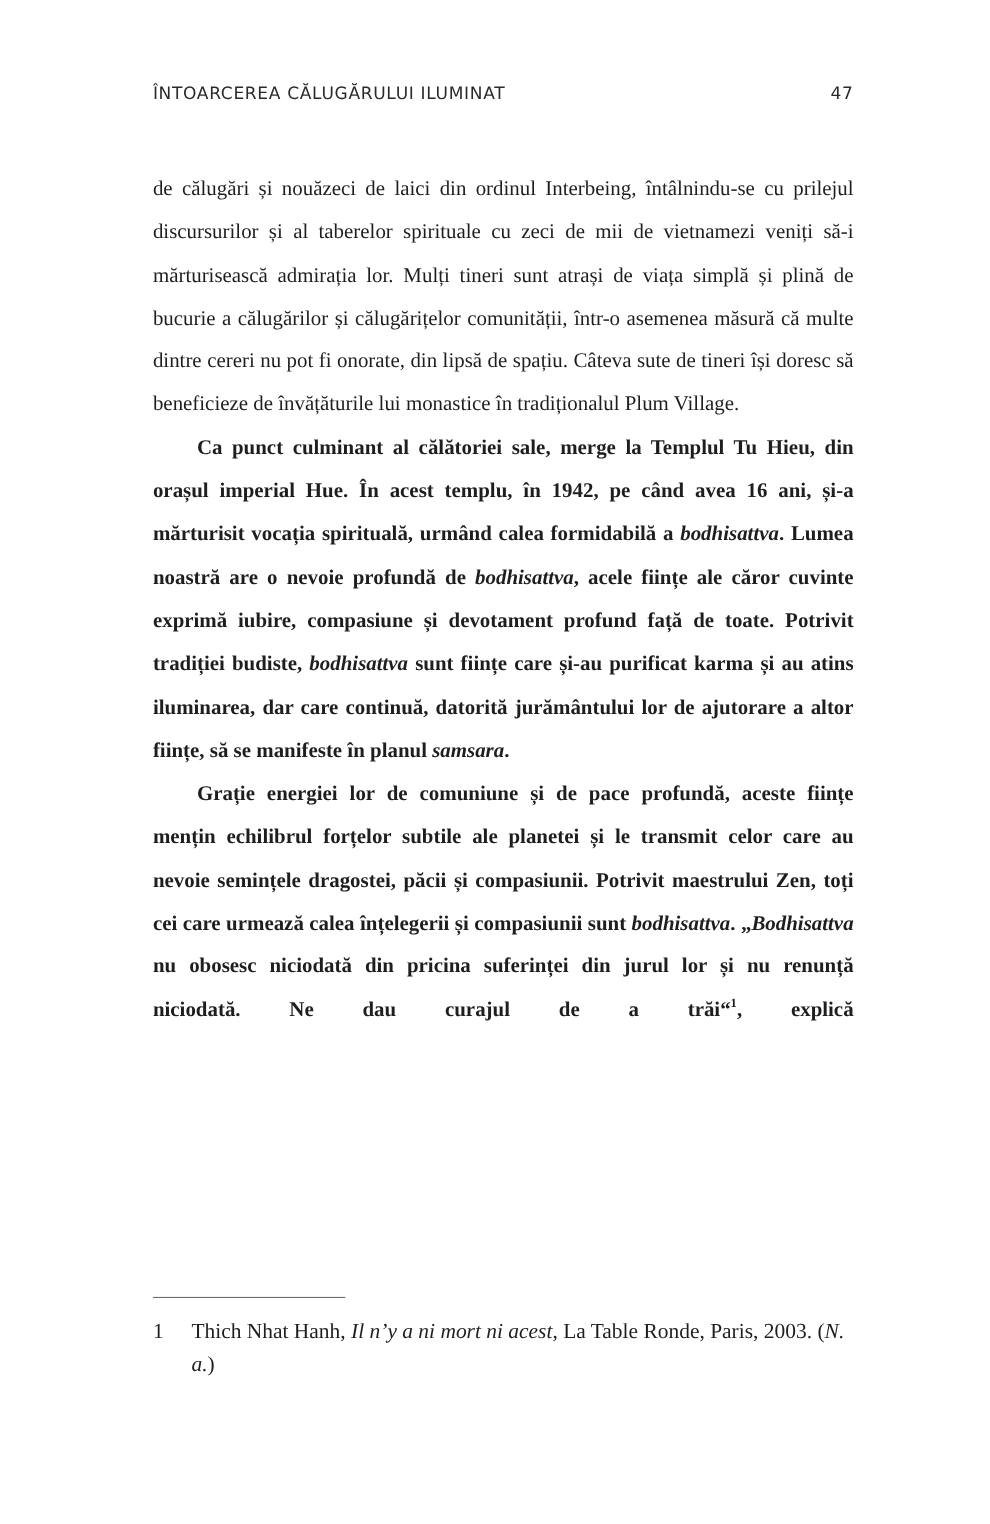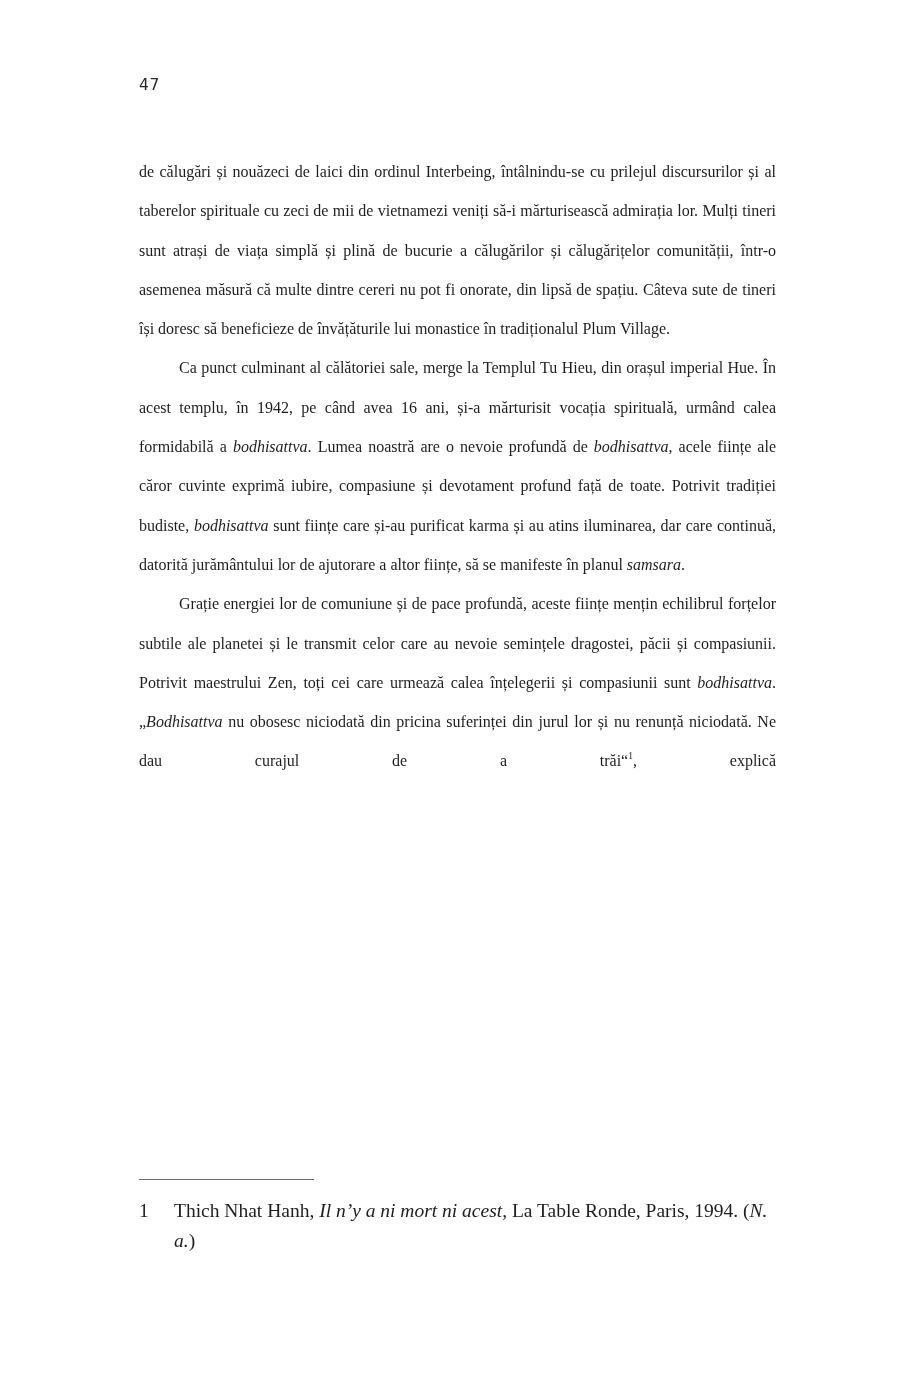--- a/index.html
+++ b/index.html
@@ -27,32 +27,33 @@
       font-size: 15.5px;
       letter-spacing: 0.6px;
       color: #2a2a2a;
     }
     .body-text {
       position: absolute;
       left: 139px;
       width: 637px;
       top: 152px;
       font-family: "Liberation Serif", serif;
-      font-size: 16px;
+      font-size: 19px;
       line-height: 39.3px;
       text-align: justify;
       color: #1e1e1e;
     }
     .body-text p {
       margin: 0;
       text-align: justify;
       text-align-last: auto;
     }
     .body-text p.indent {
       text-indent: 40px;
+      font-weight: bold;
     }
     .body-text p.last-line-justify {
       text-align-last: justify;
     }
     .body-text em, .footnote em {
       font-style: italic;
     }
     sup {
       font-size: 0.6em;
       line-height: 0;
@@ -82,27 +83,28 @@
       flex: 0 0 35px;
     }
     .footnote-body {
       flex: 1;
     }
   </style>
 </head>
 <body>
 
 <div class="running-header">
+  <span>ÎNTOARCEREA CĂLUGĂRULUI ILUMINAT</span>
   <span>47</span>
 </div>
 
 <div class="body-text">
   <p><span>de călugări și nouăzeci de laici din ordinul Interbeing, întâlnindu-se cu prilejul discursurilor și al taberelor spirituale cu zeci de mii de vietnamezi veniți să-i mărturisească admirația lor. Mulți tineri sunt atrași de viața simplă și plină de bucurie a călugărilor și călugărițelor comunității, într-o asemenea măsură că multe dintre cereri nu pot fi onorate, din lipsă de spațiu. Câteva sute de tineri își doresc să beneficieze de învățăturile lui monastice în tradiționalul Plum Village.</span></p>
   <p class="indent"><span>Ca punct culminant al călătoriei sale, merge la Templul Tu Hieu, din orașul imperial Hue. În acest templu, în 1942, pe când avea 16 ani, și-a mărturisit vocația spirituală, urmând calea formidabilă a </span><em>bodhisattva</em><span>. Lumea noastră are o nevoie profundă de </span><em>bodhisattva</em><span>, acele ființe ale căror cuvinte exprimă iubire, compasiune și devotament profund față de toate. Potrivit tradiției budiste, </span><em>bodhisattva</em><span> sunt ființe care și-au purificat karma și au atins iluminarea, dar care continuă, datorită jurământului lor de ajutorare a altor ființe, să se manifeste în planul </span><em>samsara</em><span>.</span></p>
   <p class="indent last-line-justify"><span>Grație energiei lor de comuniune și de pace profundă, aceste ființe mențin echilibrul forțelor subtile ale planetei și le transmit celor care au nevoie semințele dragostei, păcii și compasiunii. Potrivit maestrului Zen, toți cei care urmează calea înțelegerii și compasiunii sunt </span><em>bodhisattva</em><span>. „</span><em>Bodhisattva</em><span> nu obosesc niciodată din pricina suferinței din jurul lor și nu renunță niciodată. Ne dau curajul de a trăi“</span><sup>1</sup><span>, explică</span></p>
 </div>
 
 <div class="footnote-rule"></div>
 
 <div class="footnote">
   <span class="footnote-number">1</span>
-  <span class="footnote-body"><span>Thich Nhat Hanh, </span><em>Il n’y a ni mort ni acest</em><span>, La Table Ronde, Paris, 1994. (</span><em>N. a.</em><span>)</span></span>
+  <span class="footnote-body"><span>Thich Nhat Hanh, </span><em>Il n’y a ni mort ni acest</em><span>, La Table Ronde, Paris, 2003. (</span><em>N. a.</em><span>)</span></span>
 </div>
 
 </body></html>

